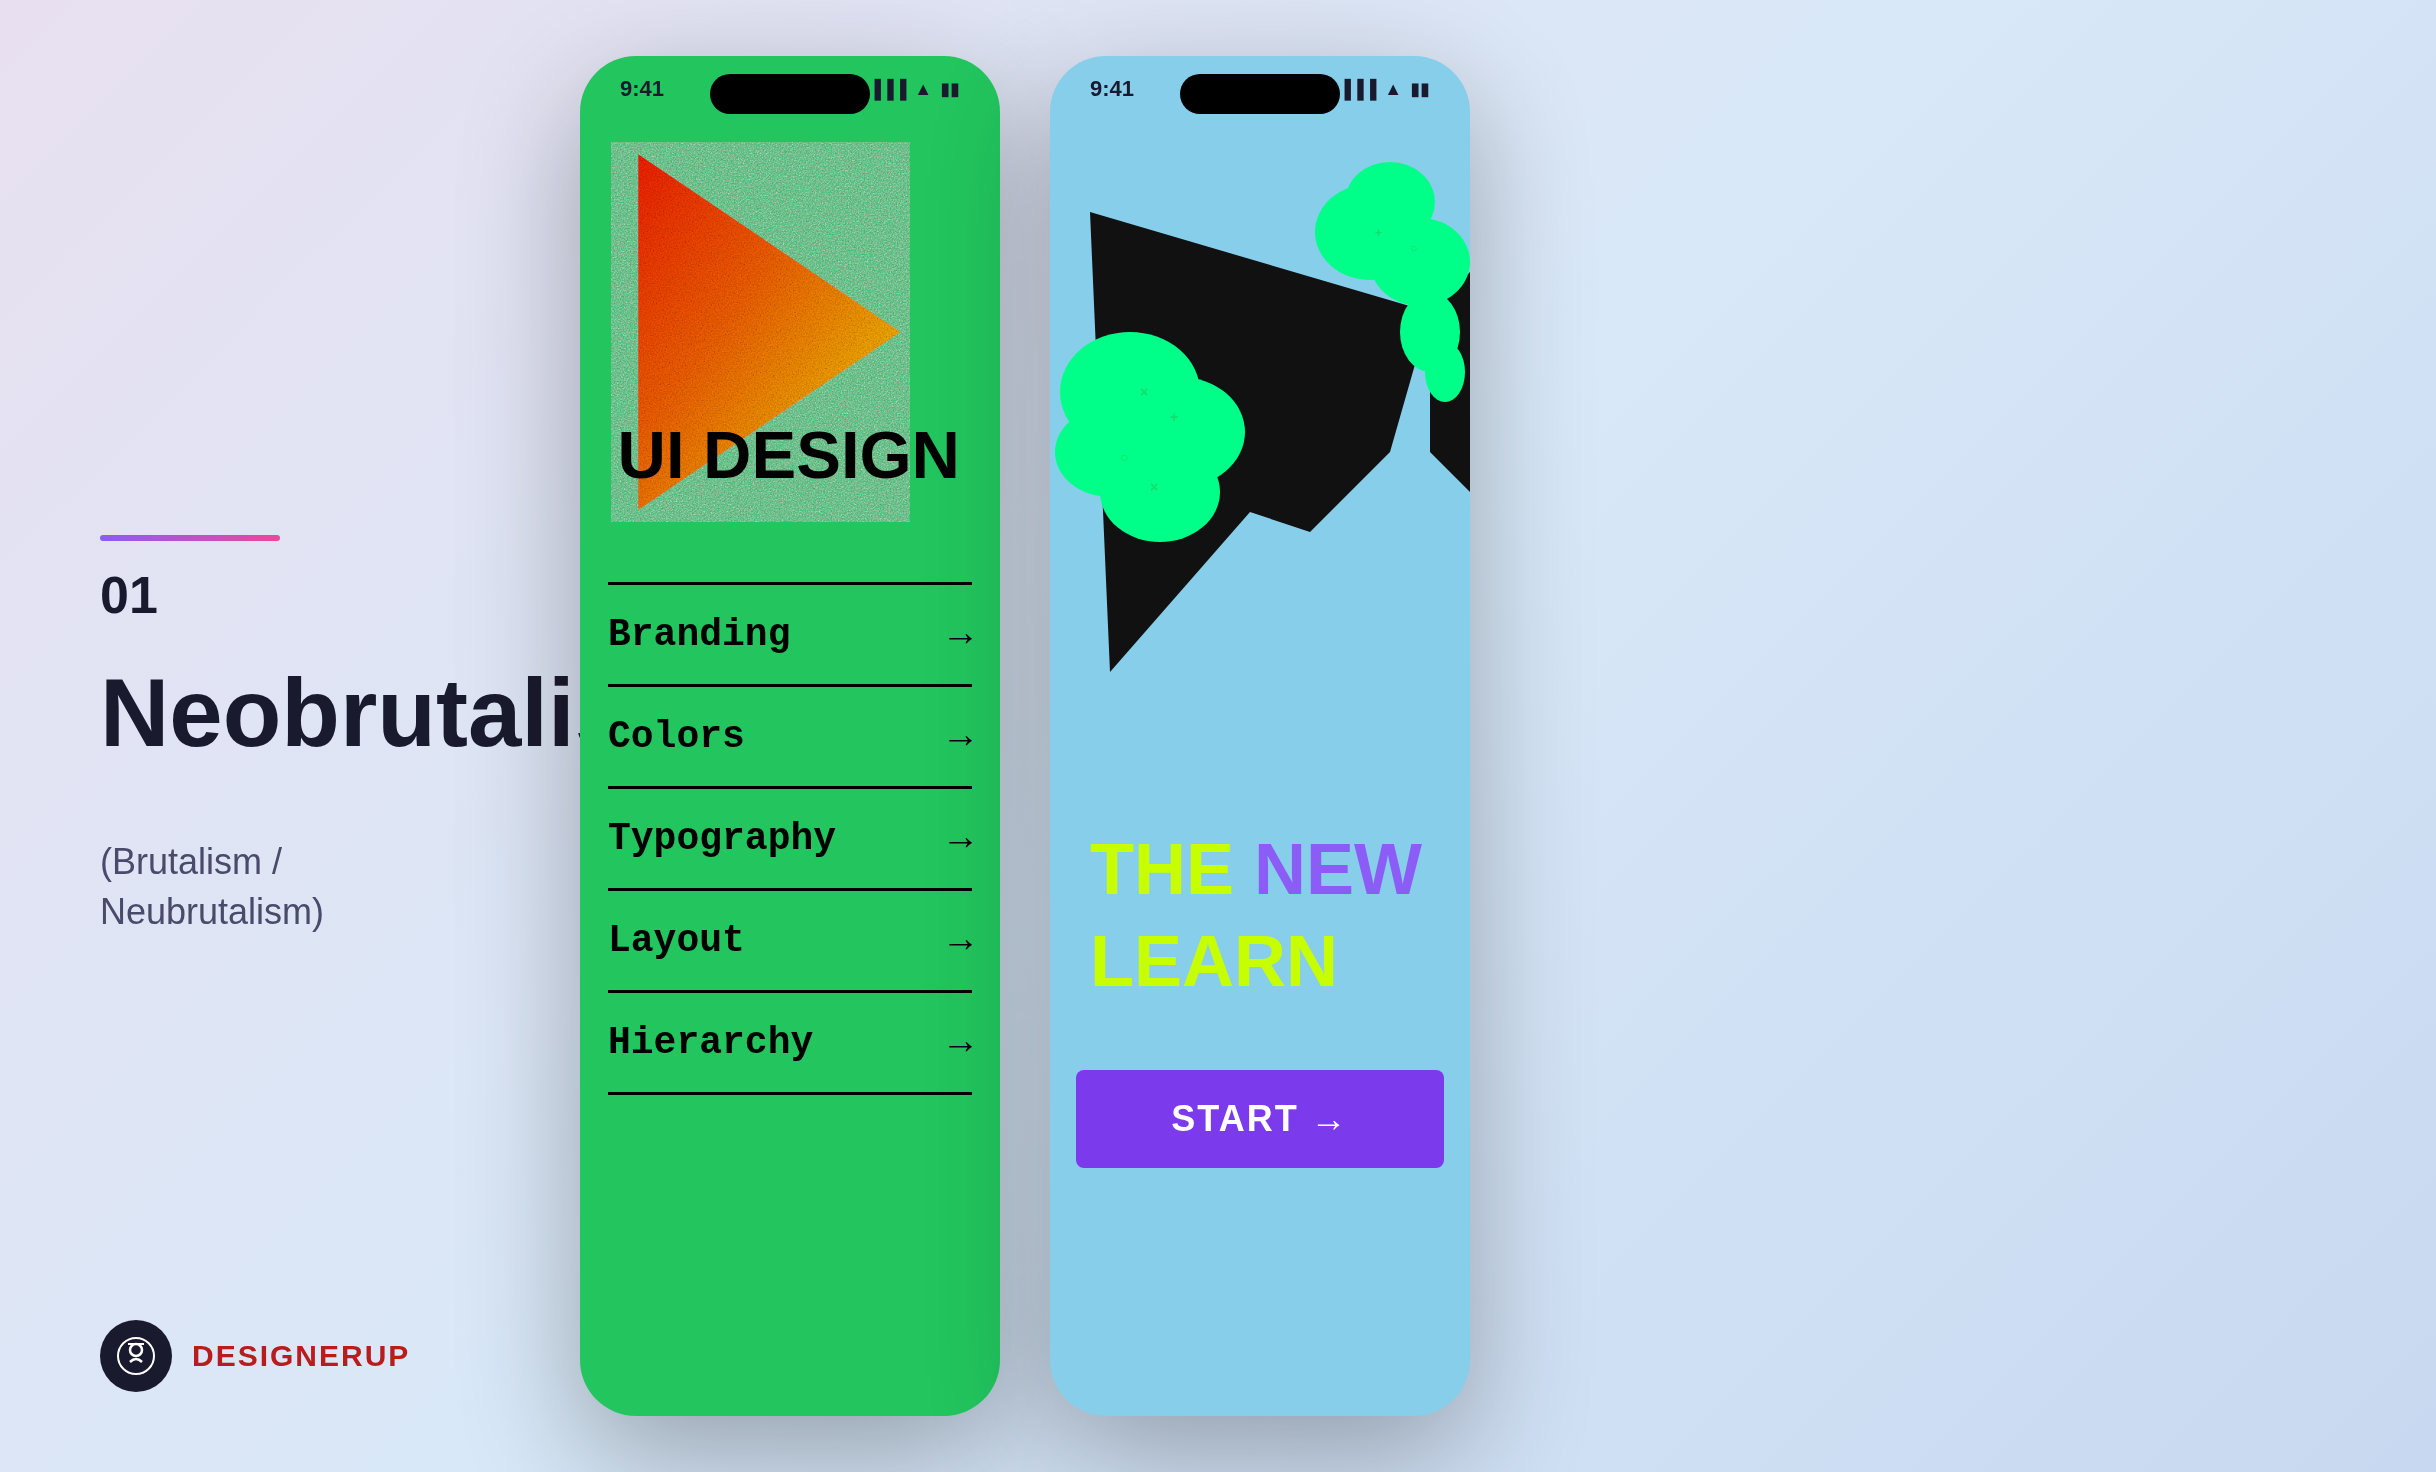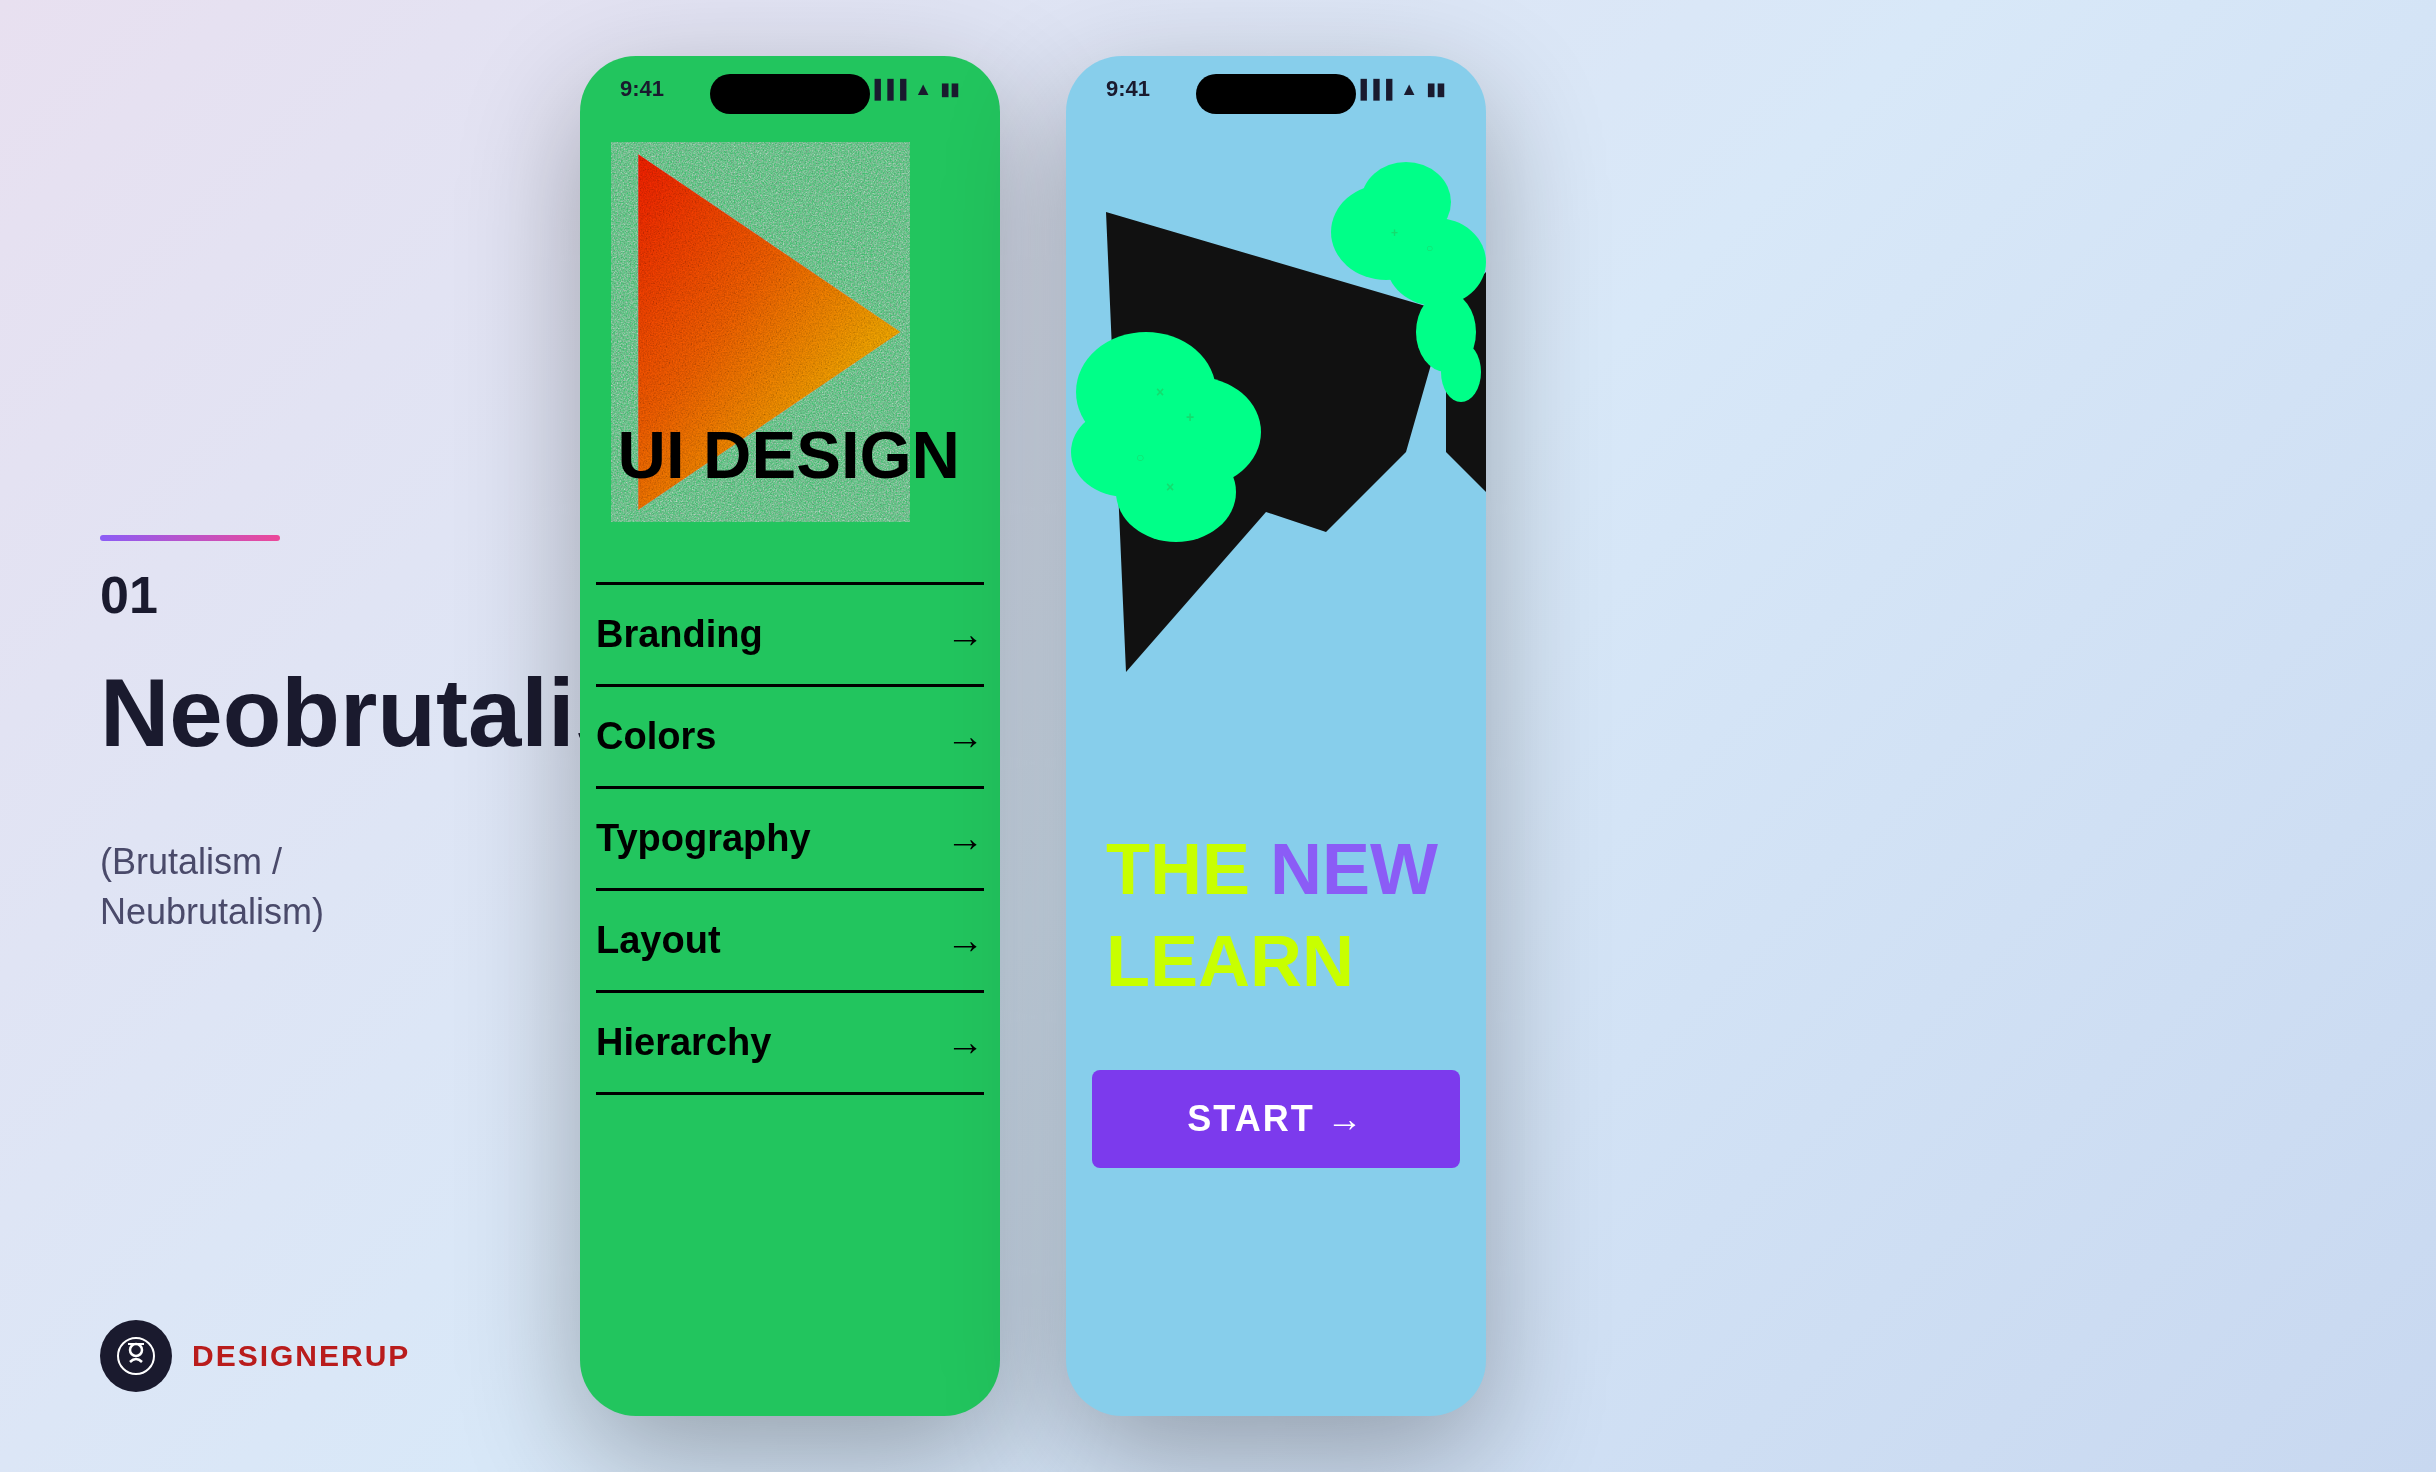--- a/index.html
+++ b/index.html
@@ -89,21 +89,21 @@
     
     .phones-area {
       position: absolute;
       left: 560px;
       top: 0;
       right: 0;
       height: 1472px;
       display: flex;
       align-items: center;
       justify-content: flex-start;
-      gap: 16px;
+      gap: 0;
       padding: 60px 0;
     }
 
     
     .phone {
       width: 420px;
       height: 1360px;
       border-radius: 56px;
       overflow: hidden;
       position: relative;
@@ -180,21 +180,22 @@
       bottom: 60px;
       font-size: 67px;
       font-weight: 900;
       color: #000;
       text-align: right;
       line-height: 1.1;
     }
 
     
     .menu-list {
-      padding: 30px 16px;
+      padding: 30px 28px;
+      font-family: Liberation Mono, monospace;
     }
 
     .menu-item {
       display: flex;
       justify-content: space-between;
       align-items: center;
       padding: 28px 0;
       border-bottom: 3px solid #000;
       font-size: 38px;
       font-weight: 700;

